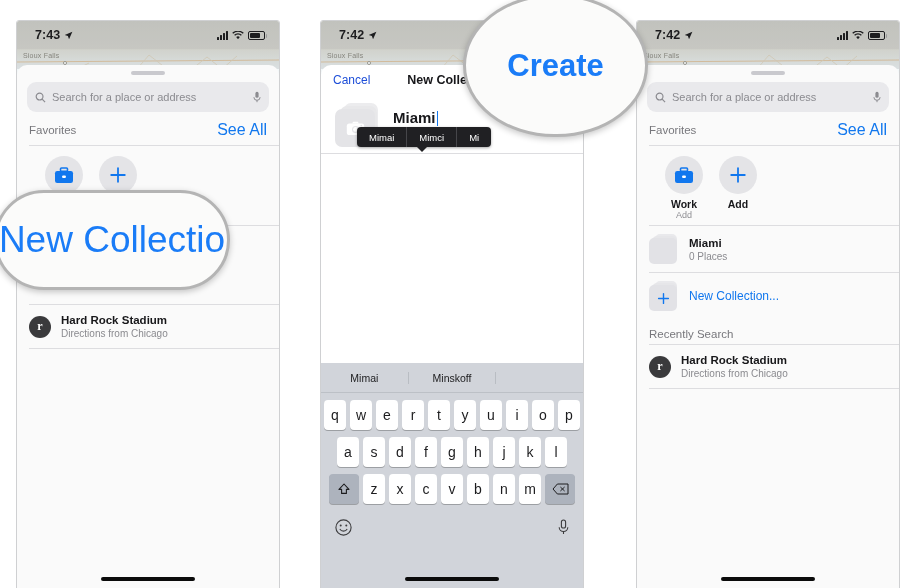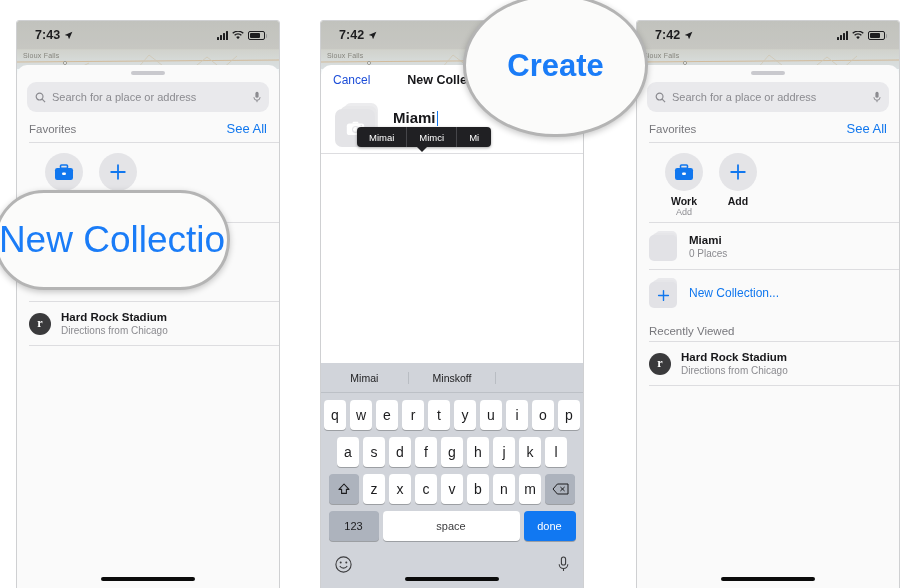--- a/index.html
+++ b/index.html
@@ -86,21 +86,21 @@
     margin: 0 10px 0 10px; height: 30px; border-radius: 9px;
     background: #e9e9ec;
     display: flex; align-items: center; gap: 6px; padding: 0 8px;
   }
   .searchbar .ph { font-size: 11px; color: #8b8b90; flex: 1; }
   .sec-head {
     display:flex; align-items:center; justify-content:space-between;
     padding: 9px 12px 6px 12px;
   }
   .sec-head .t { font-size: 11.5px; color: #77777c; }
-  .sec-head .a { font-size: 13px; color: #1177ee; }
+  .sec-head .a { font-size: 16px; color: #1177ee; }
   .hr { height:1px; background:#dddde0; margin-left:12px; }
   .hr.full { margin-left: 0; }
 
   .favs { display:flex; padding: 10px 0 4px 20px; }
   .fav { width: 54px; text-align: center; }
   .fav .circ {
     width: 38px;height:38px;border-radius:50%;background:#e4e4e7;
     margin:0 auto 4px auto; display:flex;align-items:center;justify-content:center;
   }
   .fav .l1 { font-size: 10.5px; font-weight:700; color:#17171a; line-height:12px;}
@@ -445,25 +445,20 @@
           <span class="key">b</span>
           <span class="key">n</span>
           <span class="key">m</span>
           <span class="key wide">
             <svg width="17" height="12" viewBox="0 0 17 12">
               <path d="M5.4 1 L16 1 L16 11 L5.4 11 L1 6 Z" fill="none" stroke="#1c1c1e" stroke-width="1"></path>
               <path d="M8.4 4 L12.6 8 M12.6 4 L8.4 8" stroke="#1c1c1e" stroke-width="1"></path>
             </svg>
           </span>
         </div>
-        <div class="kb-row">
-          <span class="key num">123</span>
-          <span class="key space">space</span>
-          <span class="key done">done</span>
-        </div>
       </div>
       <div class="kb-bottom">
         <svg width="17" height="17" viewBox="0 0 17 17">
           <circle cx="8.5" cy="8.5" r="7.6" fill="none" stroke="#3c3c3e" stroke-width="1.1"></circle>
           <circle cx="5.7" cy="6.6" r="1" fill="#3c3c3e"></circle>
           <circle cx="11.3" cy="6.6" r="1" fill="#3c3c3e"></circle>
           <path d="M4.8 10 A4.3 4.3 0 0 0 12.2 10" fill="none" stroke="#3c3c3e" stroke-width="1.1"></path>
         </svg>
         <svg width="11" height="16" viewBox="0 0 11 16">
           <rect x="3.4" y="1" width="4.2" height="8" rx="2.1" fill="none" stroke="#3c3c3e" stroke-width="1.1"></rect>
@@ -581,21 +576,21 @@
               <path d="M6.5 1.6 L6.5 11.4 M1.6 6.5 L11.4 6.5" stroke="#1177ee" stroke-width="1.4" stroke-linecap="round"></path>
             </svg>
           </div>
         </div>
         <div class="txt">
           <div class="nb">New Collection...</div>
         </div>
       </div>
 
       <div class="sec-head" style="padding-bottom:4px">
-        <span class="t">Recently Viewed</span>
+        <span class="t">Recently Search</span>
       </div>
       <div class="hr"></div>
 
       <div class="row">
         <div class="avatar-r">r</div>
         <div class="txt">
           <div class="n">Hard Rock Stadium</div>
           <div class="s">Directions from Chicago</div>
         </div>
       </div>

